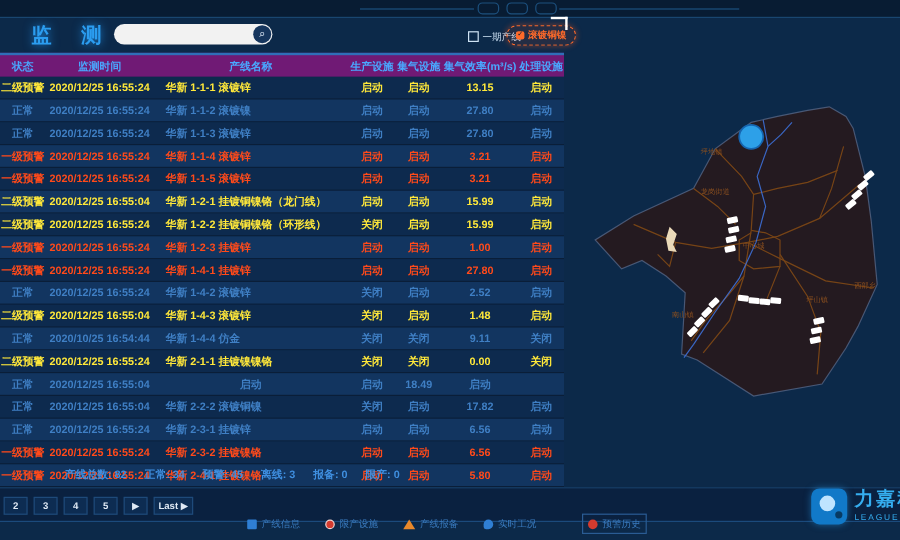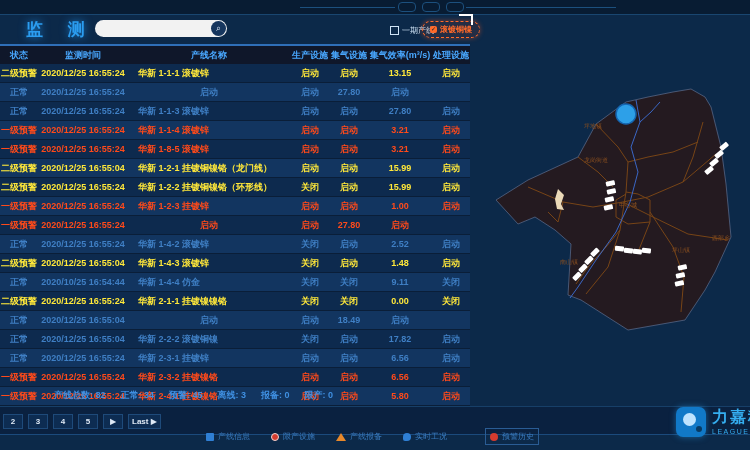--- a/index.html
+++ b/index.html
@@ -43,21 +43,21 @@
   }
   .phase2 .cb2{width:7px;height:7px;border-radius:2px;background:#ff6a2a;color:#081c33;font-size:6px;line-height:7px;text-align:center;}
   .corner-bracket{position:absolute;left:459px;top:14px;width:12px;height:9px;border-top:2px solid #fff;border-right:2px solid #fff;}
   
   .table{position:absolute;left:0;top:44px;width:470px;}
   .trow{
     display:grid;grid-template-columns:38px 90px 162px 40px 38px 64px 38px;
     align-items:center;height:18px;font-size:9px;font-weight:bold;
   }
   .thead{
-    background:#0f172a;border-top:2px solid #2f6fb8;color:#49a8ff;
+    background:#701a75;border-top:2px solid #2f6fb8;color:#49a8ff;
   }
   .thead .c{text-align:center;}
   .c{text-align:center;white-space:nowrap;overflow:hidden;}
   .c.name{text-align:left;padding-left:10px;}
   .thead .c.name{text-align:center;padding-left:0;}
   .rows .trow{border-bottom:1px solid #0a1e38;cursor:pointer;}
   .rows .trow:nth-child(odd){background:#0d2a4e;}
   .rows .trow:nth-child(even){background:#123560;}
   .trow.warn2{color:#ffe83a;}
   .trow.warn1{color:#ff4a1a;}
@@ -150,20 +150,21 @@
       <div class="c">2020/12/25 16:55:24</div>
       <div class="c name">华新 1-1-1 滚镀锌</div>
       <div class="c">启动</div>
       <div class="c">启动</div>
       <div class="c">13.15</div>
       <div class="c">启动</div>
     </div>
       <div class="trow normal">
       <div class="c">正常</div>
       <div class="c">2020/12/25 16:55:24</div>
+      <div class="c name">华新 1-1-2 滚镀镍</div>
       <div class="c">启动</div>
       <div class="c">启动</div>
       <div class="c">27.80</div>
       <div class="c">启动</div>
     </div>
       <div class="trow normal">
       <div class="c">正常</div>
       <div class="c">2020/12/25 16:55:24</div>
       <div class="c name">华新 1-1-3 滚镀锌</div>
       <div class="c">启动</div>
@@ -176,21 +177,21 @@
       <div class="c">2020/12/25 16:55:24</div>
       <div class="c name">华新 1-1-4 滚镀锌</div>
       <div class="c">启动</div>
       <div class="c">启动</div>
       <div class="c">3.21</div>
       <div class="c">启动</div>
     </div>
       <div class="trow warn1">
       <div class="c">一级预警</div>
       <div class="c">2020/12/25 16:55:24</div>
-      <div class="c name">华新 1-8-5 滚镀锌</div>
+      <div class="c name">华新 1-1-5 滚镀锌</div>
       <div class="c">启动</div>
       <div class="c">启动</div>
       <div class="c">3.21</div>
       <div class="c">启动</div>
     </div>
       <div class="trow warn2">
       <div class="c">二级预警</div>
       <div class="c">2020/12/25 16:55:04</div>
       <div class="c name">华新 1-2-1 挂镀铜镍铬（龙门线）</div>
       <div class="c">启动</div>
@@ -212,20 +213,21 @@
       <div class="c">2020/12/25 16:55:24</div>
       <div class="c name">华新 1-2-3 挂镀锌</div>
       <div class="c">启动</div>
       <div class="c">启动</div>
       <div class="c">1.00</div>
       <div class="c">启动</div>
     </div>
       <div class="trow warn1">
       <div class="c">一级预警</div>
       <div class="c">2020/12/25 16:55:24</div>
+      <div class="c name">华新 1-4-1 挂镀锌</div>
       <div class="c">启动</div>
       <div class="c">启动</div>
       <div class="c">27.80</div>
       <div class="c">启动</div>
     </div>
       <div class="trow normal">
       <div class="c">正常</div>
       <div class="c">2020/12/25 16:55:24</div>
       <div class="c name">华新 1-4-2 滚镀锌</div>
       <div class="c">关闭</div>

